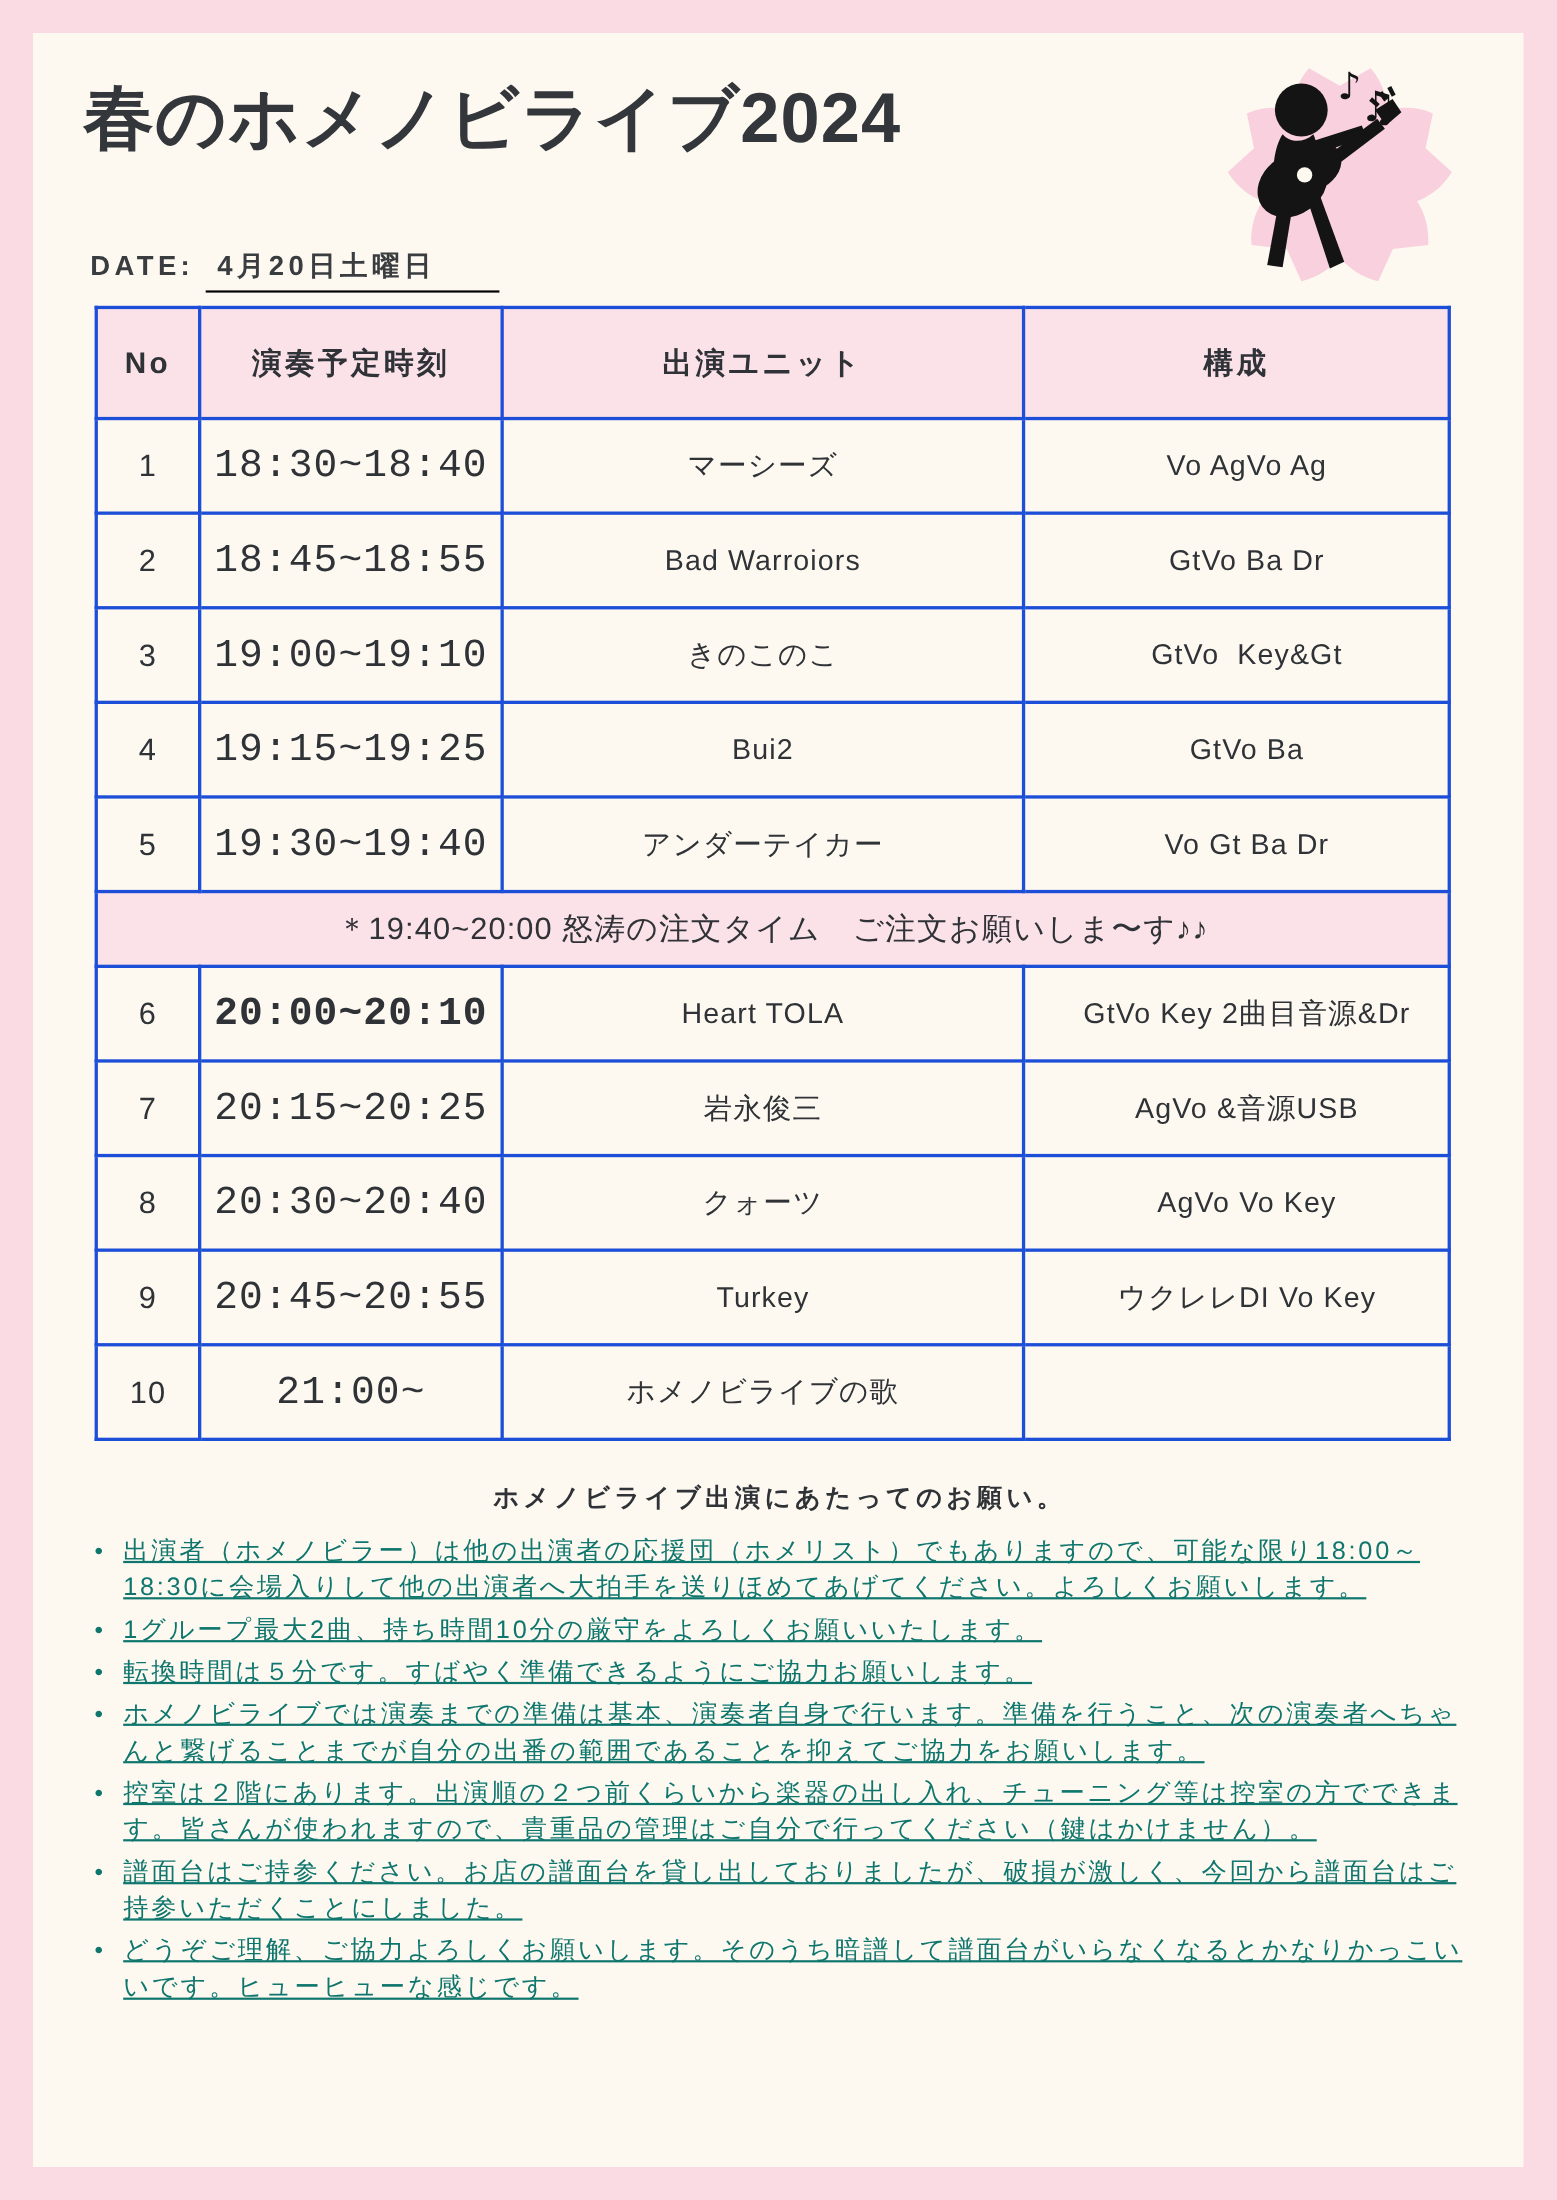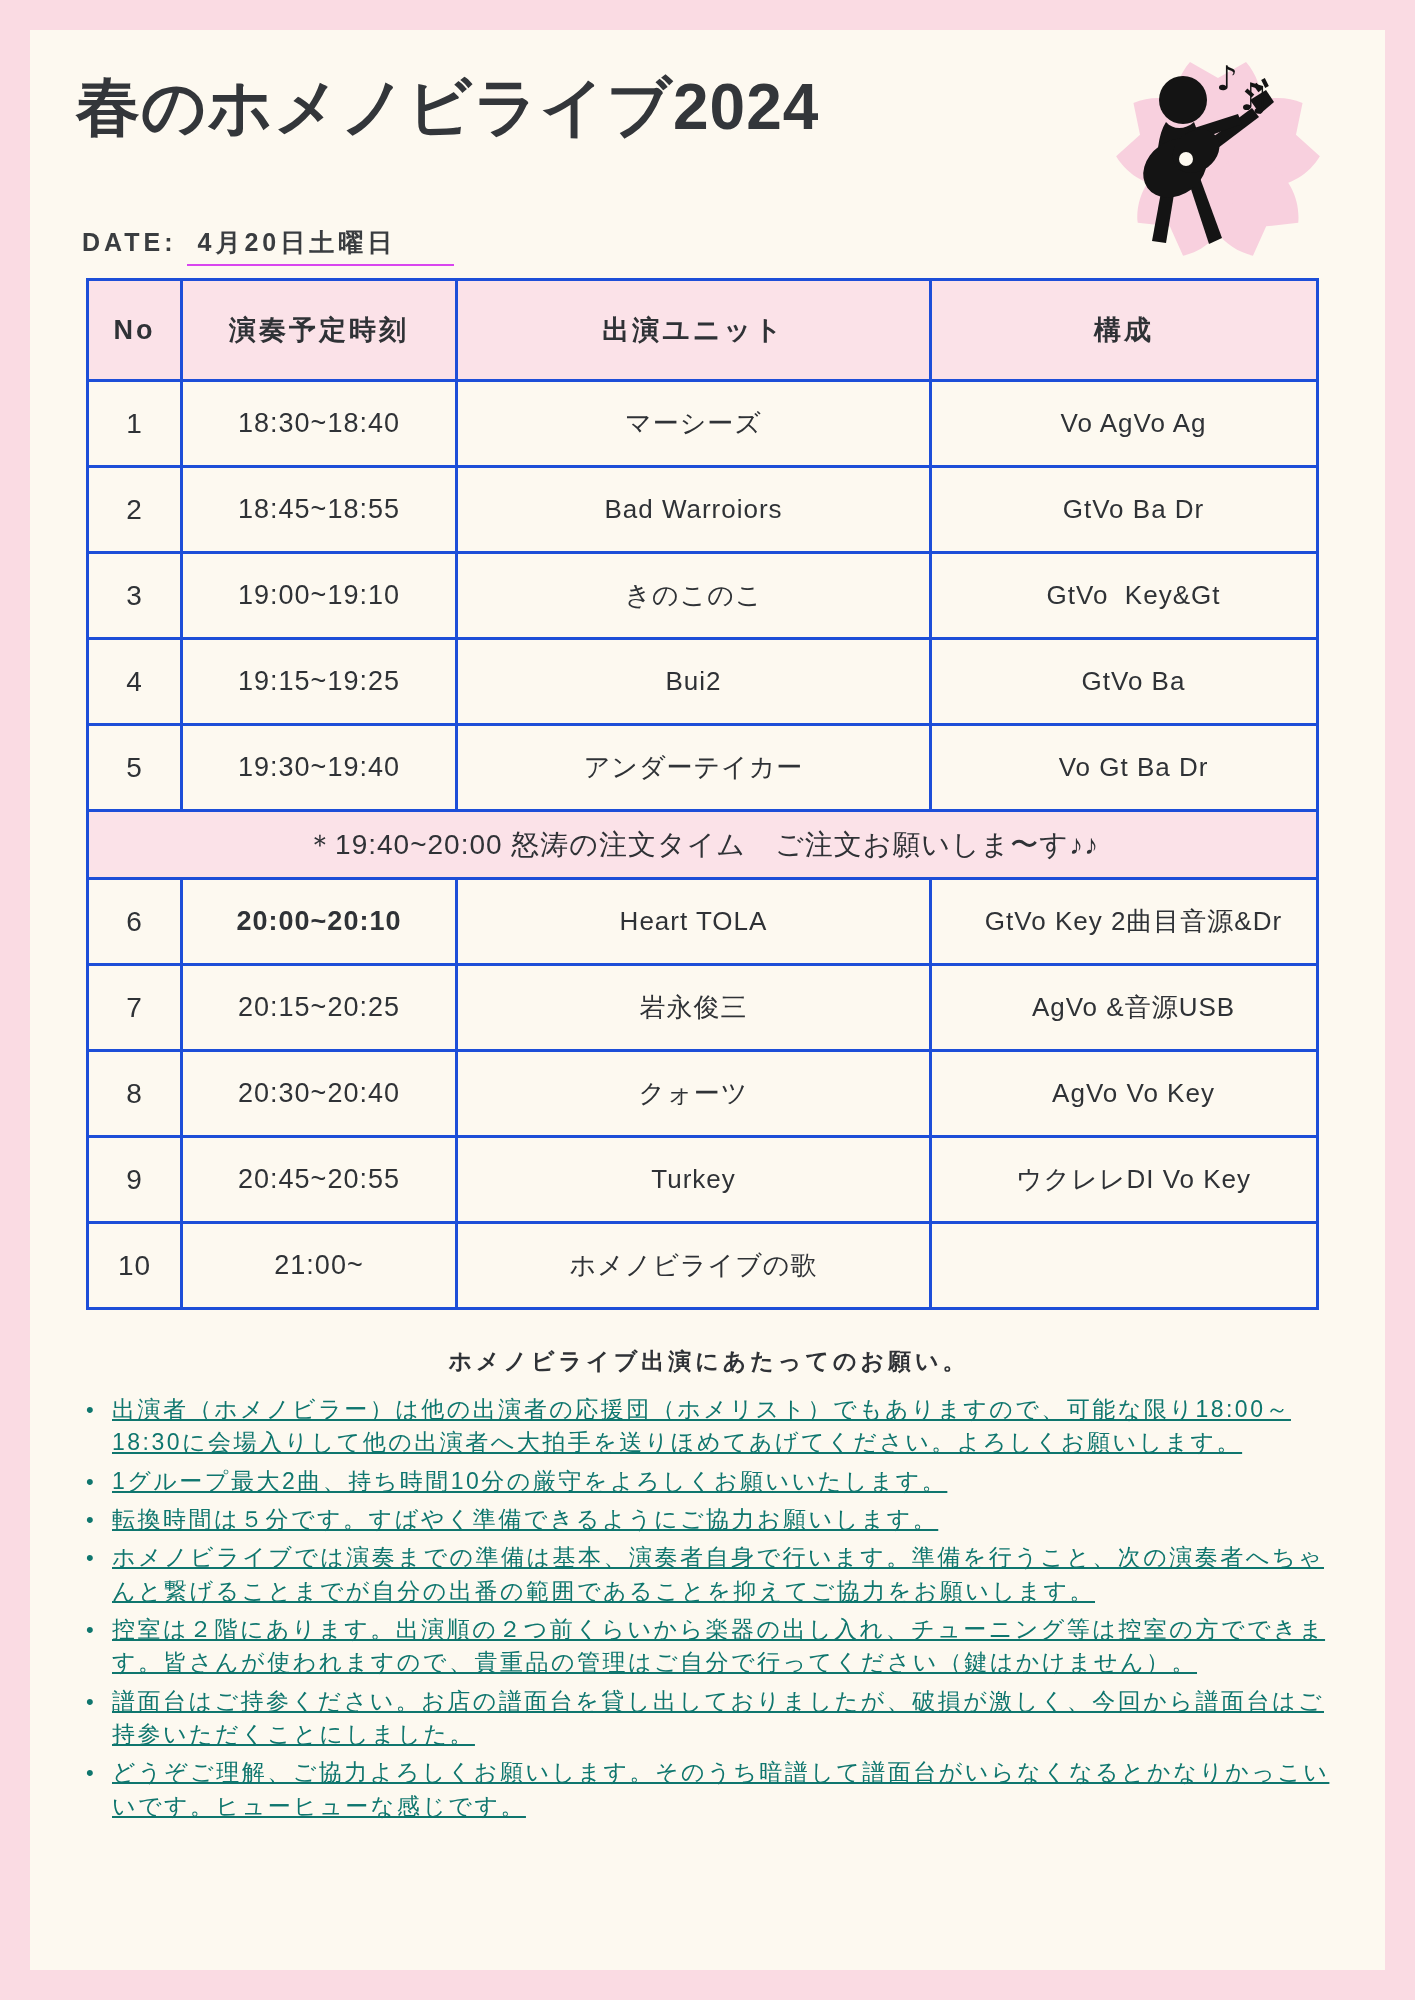--- a/index.html
+++ b/index.html
@@ -22,21 +22,21 @@
     color:#33363a; line-height:1.1;
   }
   .hero-icon { position:absolute; left:1040px; top:8px; width:290px; height:230px; }
   .date-line {
     position:absolute; left:52px; top:194px;
     font-size:25px; font-weight:600; letter-spacing:4px; color:#3a3d40;
     line-height:36px;
   }
   .date-value {
     display:inline-block;
-    border-bottom:2px solid #d946ef;
+    border-bottom:2px solid #000000;
     padding:0 58px 4px 10px;
   }
   table.schedule {
     position:absolute; left:56px; top:248px;
     width:1230px; table-layout:fixed; border-collapse:collapse;
   }
   .schedule col.c-no   { width:94px; }
   .schedule col.c-time { width:275px; }
   .schedule col.c-unit { width:474px; }
   .schedule col.c-form { width:387px; }
@@ -44,21 +44,21 @@
     border:3px solid #1d4ed8;
     text-align:center; vertical-align:middle;
     color:#2f3236; white-space:pre-wrap;
   }
   .schedule thead th {
     background:#fbe2e8; height:101px;
     font-size:27px; font-weight:600; letter-spacing:3px;
   }
   .schedule tbody td { height:86px; background:#fdf9f0; }
   .no-cell   { font-size:28px; letter-spacing:1px; }
-  .time-cell { font-size:27px; letter-spacing:1px; }
+  .time-cell { font-size:36px; letter-spacing:1px;font-family:Liberation Mono, monospace; }
   .time-cell.bold { font-weight:800; }
   .unit-cell { font-size:26px; letter-spacing:1px; }
   .form-cell { font-size:26px; letter-spacing:1px;padding-left:19px; }
   tr.order-break td {
     background:#fbe2e8; height:68px;
     font-size:28px; letter-spacing:1px; font-weight:500;
   }
   .notes {
     position:absolute; left:48px; top:1316px; width:1262px;
   }

